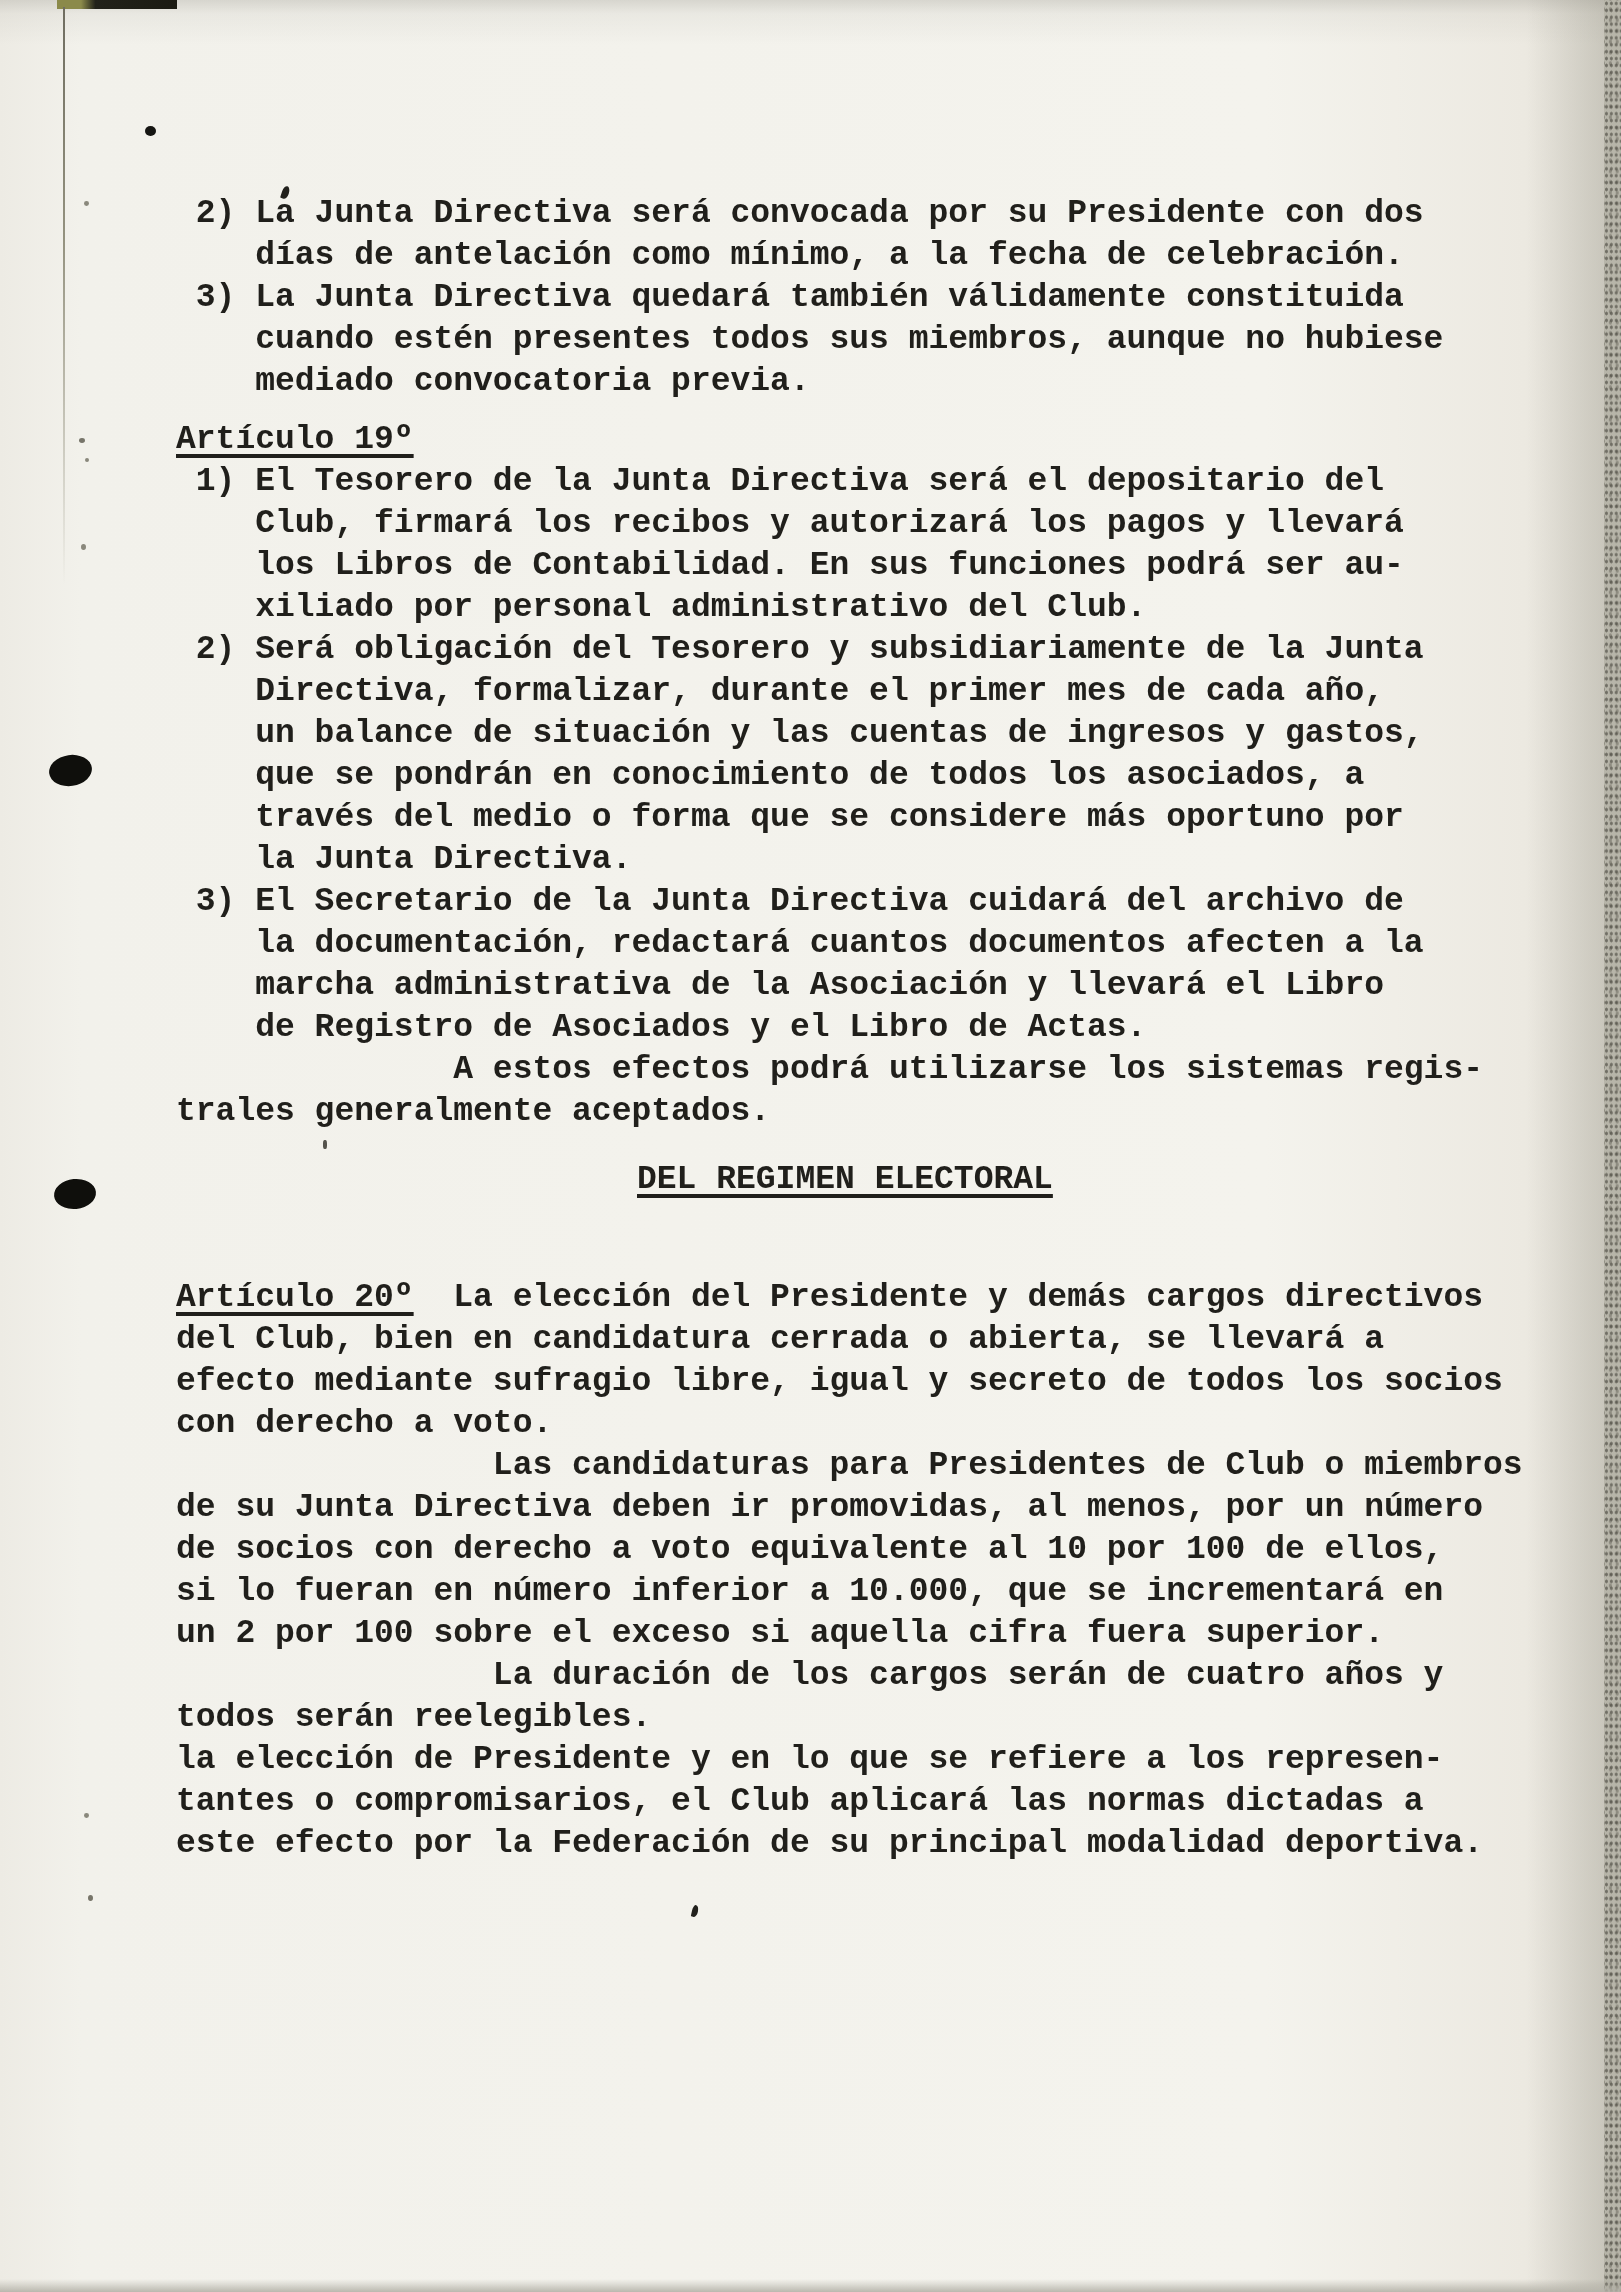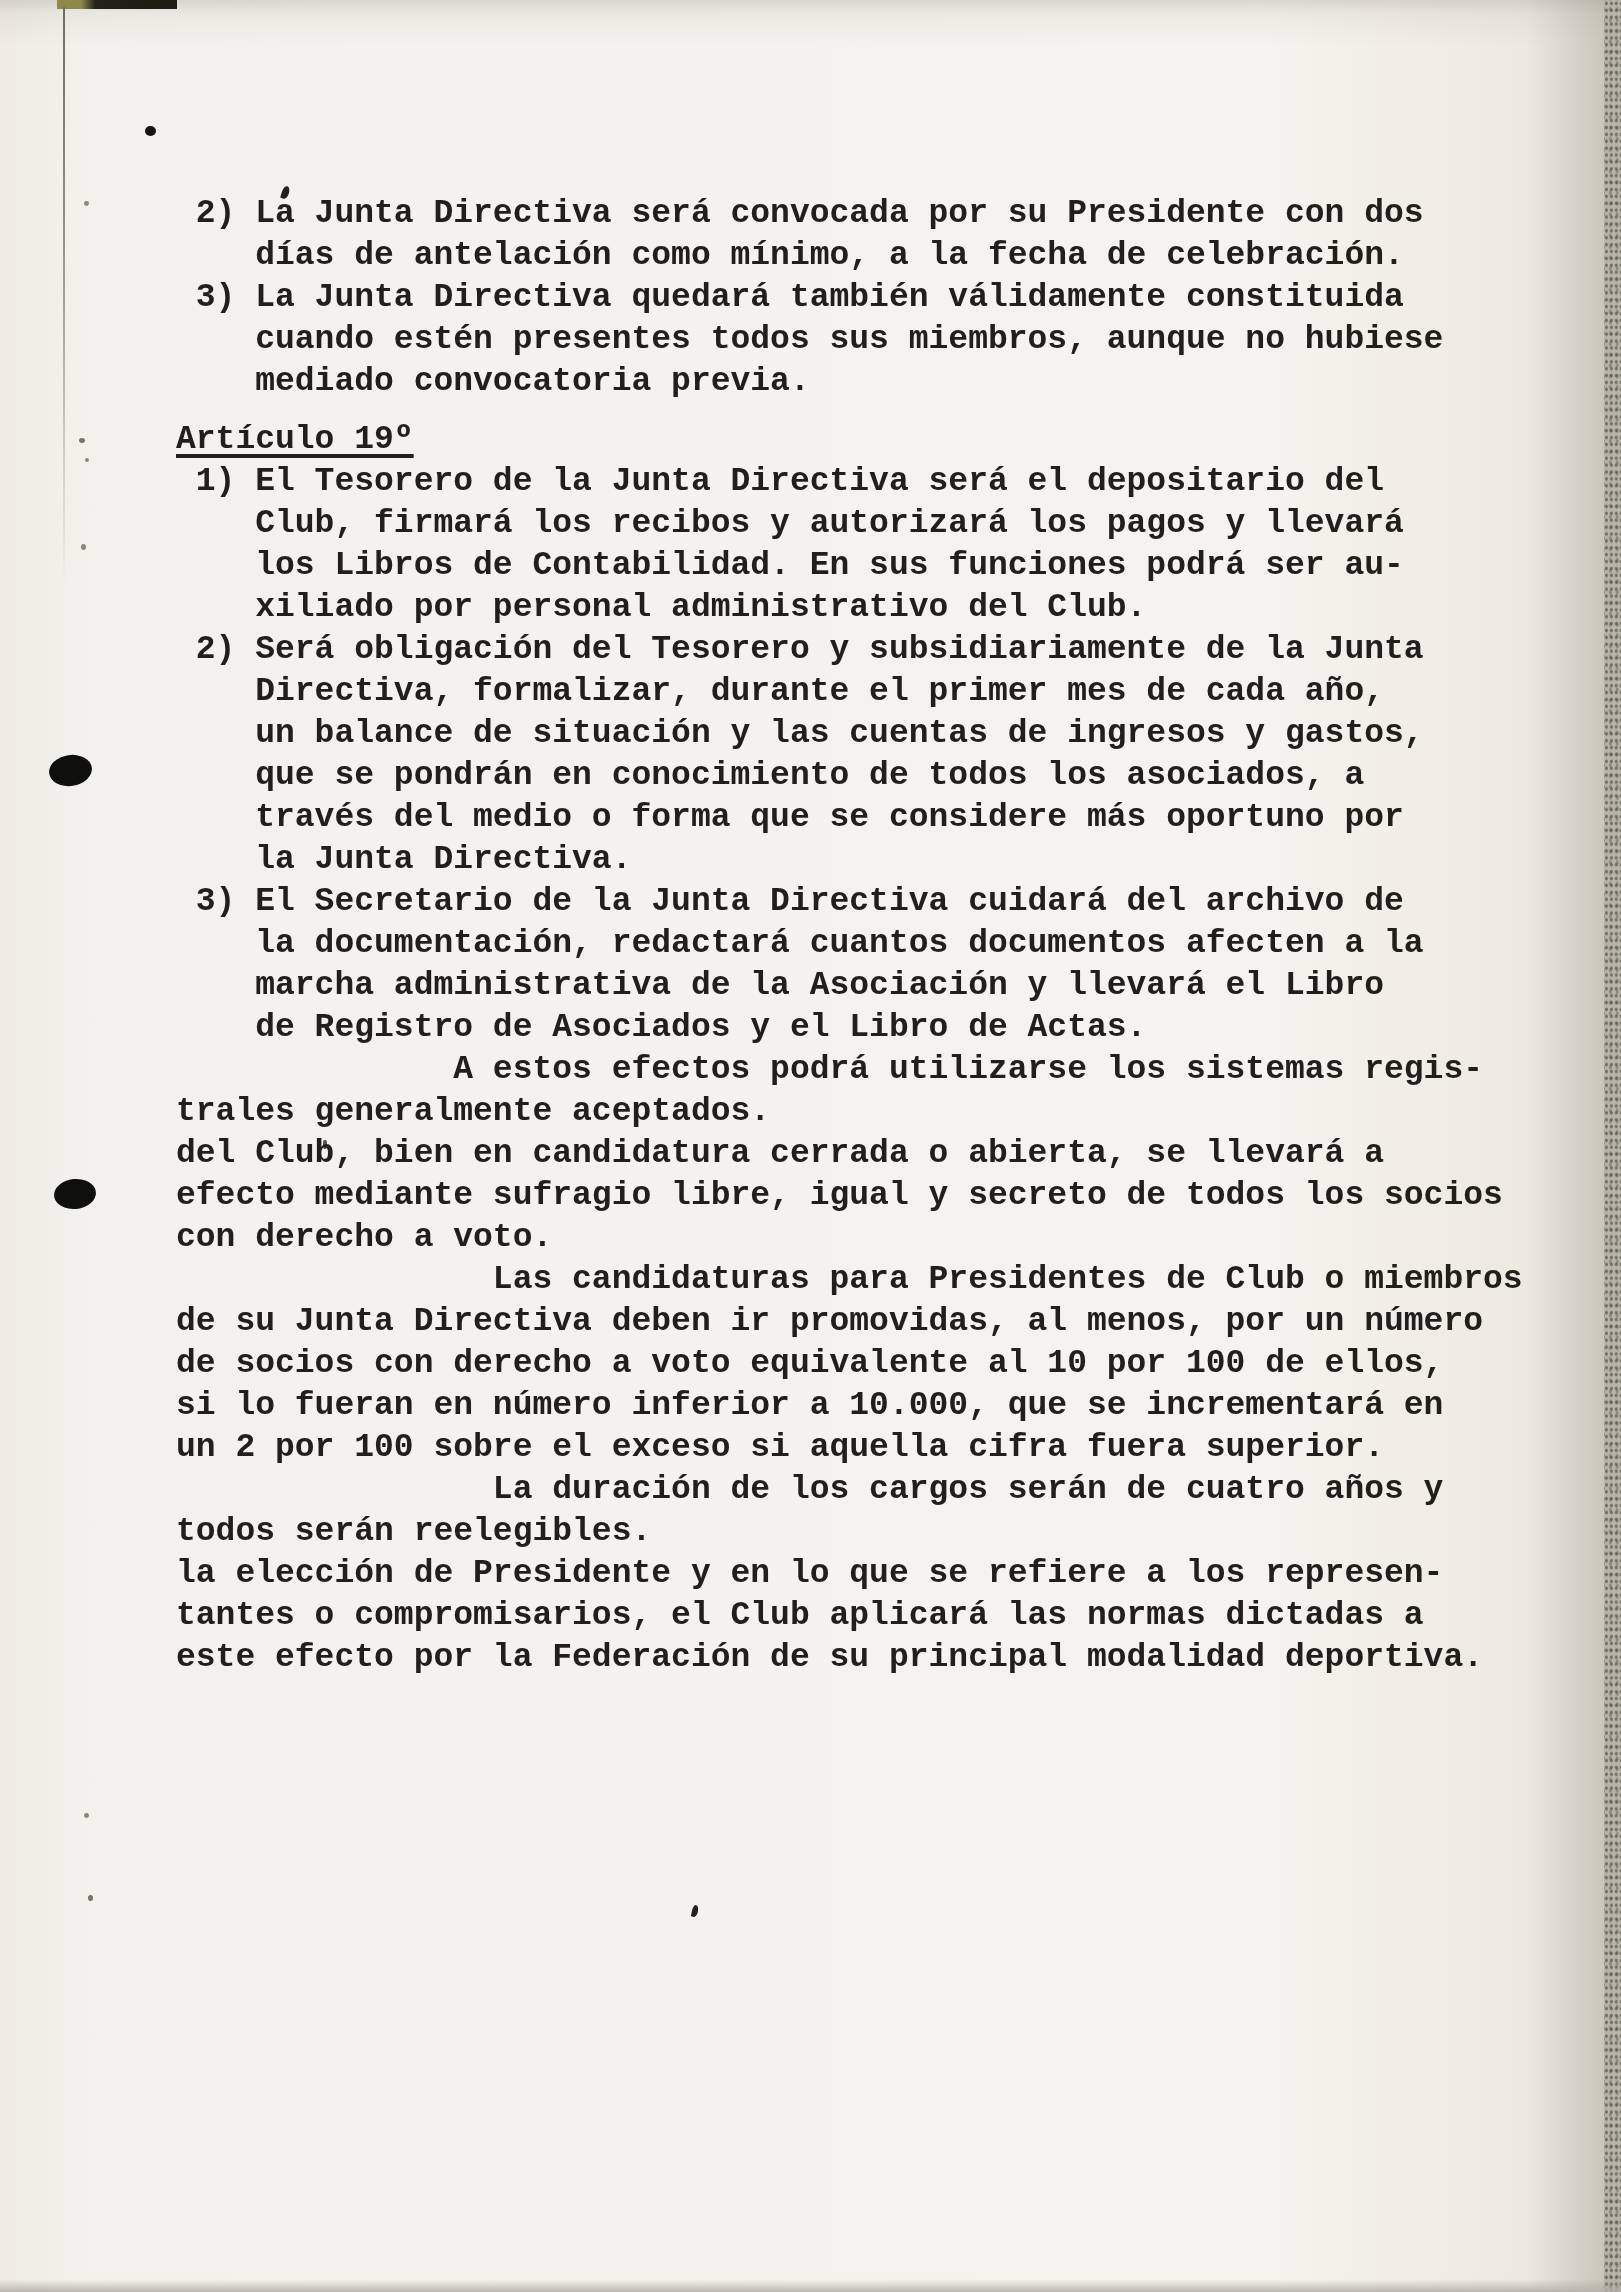--- a/index.html
+++ b/index.html
@@ -95,21 +95,23 @@
     que se pondrán en conocimiento de todos los asociados, a
     través del medio o forma que se considere más oportuno por
     la Junta Directiva.
  3) El Secretario de la Junta Directiva cuidará del archivo de
     la documentación, redactará cuantos documentos afecten a la
     marcha administrativa de la Asociación y llevará el Libro
     de Registro de Asociados y el Libro de Actas.
               A estos efectos podrá utilizarse los sistemas regis-
 trales generalmente aceptados.</div>
 
+    <div class="section-heading"><span class="u">DEL REGIMEN ELECTORAL</span></div>
 
+    <div class="line mt-art20"><span class="u">Artículo 20º</span><span>  La elección del Presidente y demás cargos directivos</span></div>
 
     <div class="lines">del Club, bien en candidatura cerrada o abierta, se llevará a
 efecto mediante sufragio libre, igual y secreto de todos los socios
 con derecho a voto.
                 Las candidaturas para Presidentes de Club o miembros
 de su Junta Directiva deben ir promovidas, al menos, por un número
 de socios con derecho a voto equivalente al 10 por 100 de ellos,
 si lo fueran en número inferior a 10.000, que se incrementará en
 un 2 por 100 sobre el exceso si aquella cifra fuera superior.
                 La duración de los cargos serán de cuatro años y

